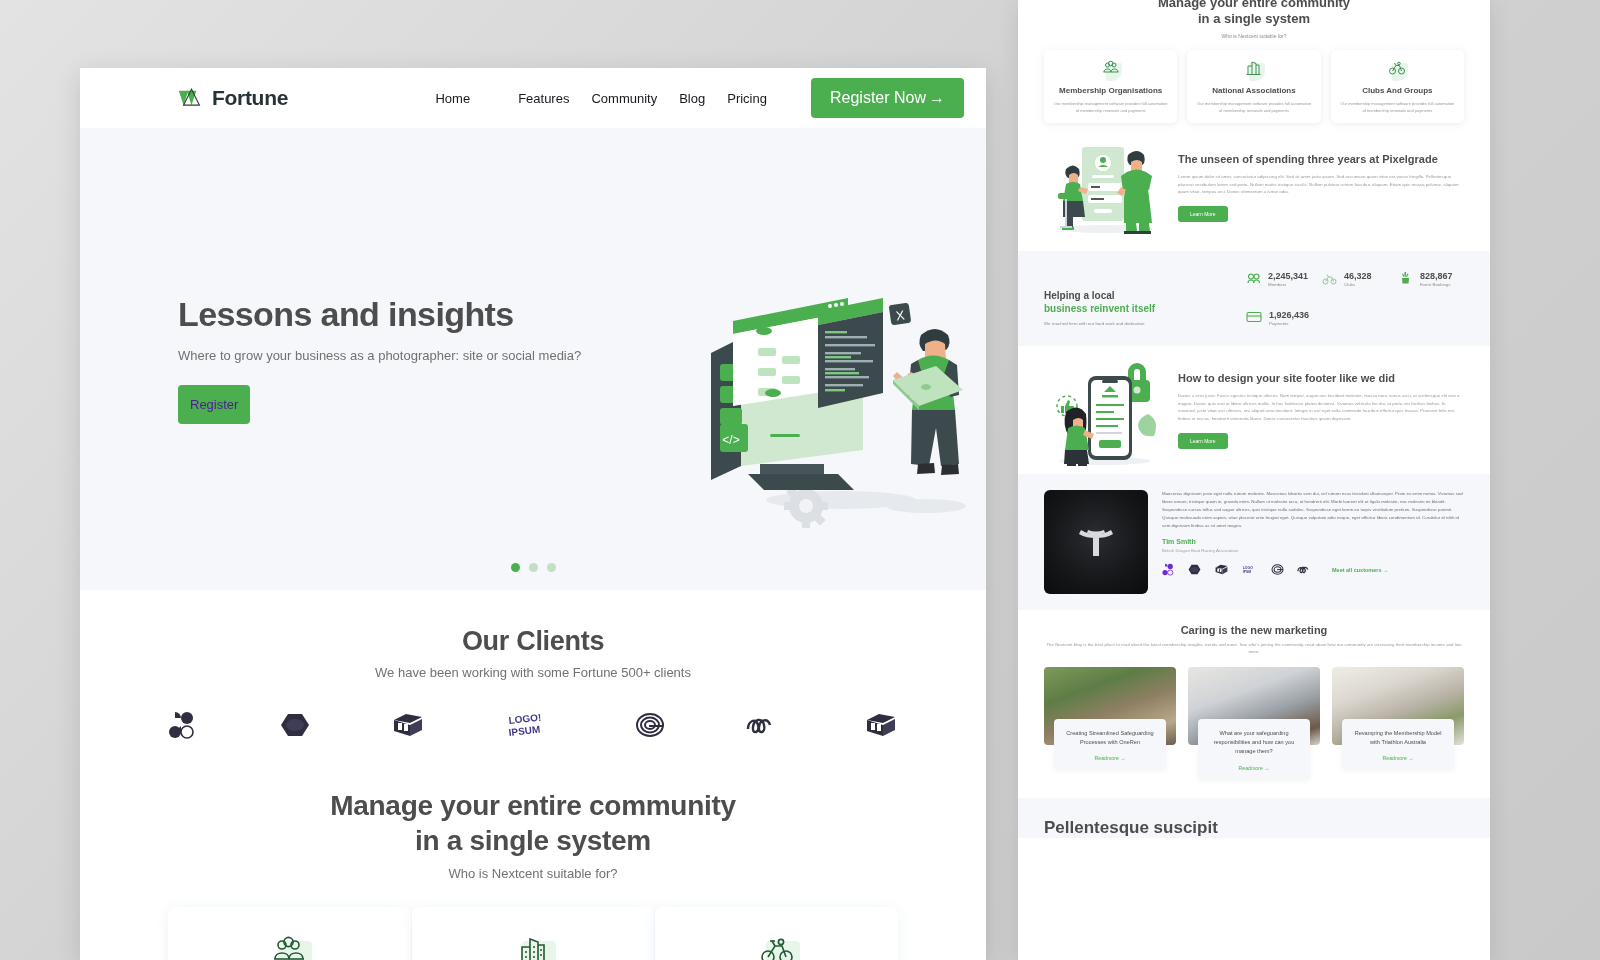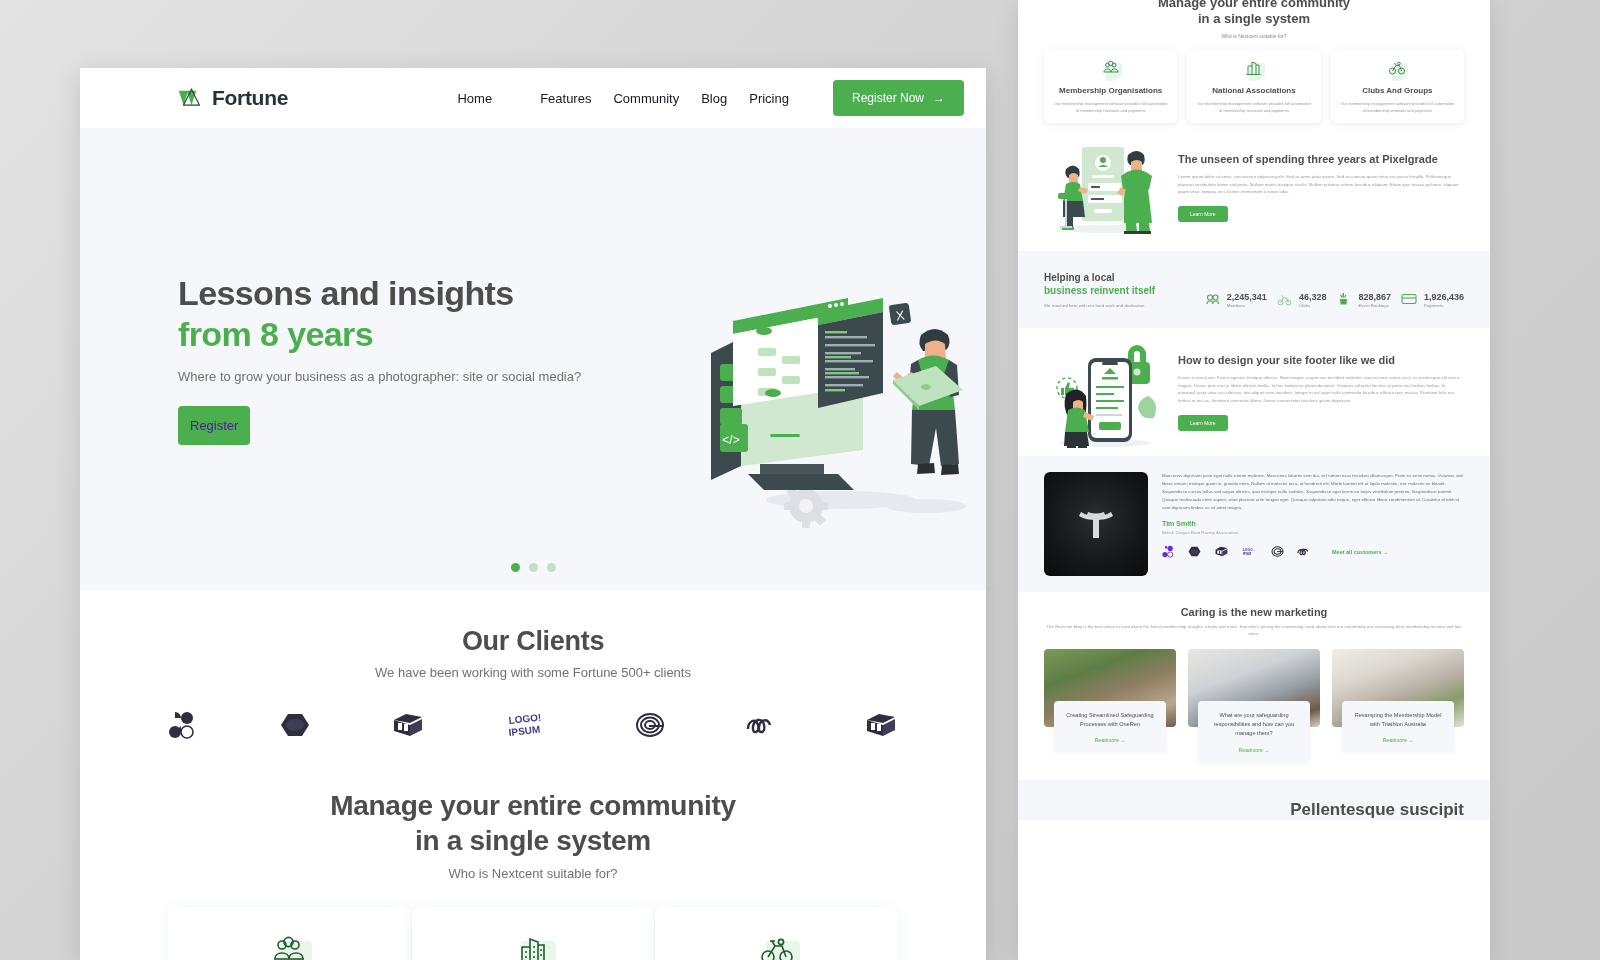--- a/index.html
+++ b/index.html
@@ -36,22 +36,22 @@
   .brand-mark { width: 27px; height: 22px; display:block; }
   .brand-name { font-size: 21px; font-weight: 700; color: #263238; letter-spacing:-.3px; }
   .nav-links { margin-left: auto; display: flex; align-items: center; gap: 22px; }
   .nav-links a {
     font-size: 13px; color: #18191F; text-decoration: none; white-space: nowrap;
   }
   .nav-links a:first-child { margin-right: 26px; }
   .btn-register-now {
     margin-left: 22px;
     background: #4CAF4F; color: #fff; border: 0; border-radius: 4px;
-    font-size: 12px; font-family: inherit;
-    padding: 11px 19px; display: flex; align-items: center; gap: 9px;
+    font-size: 16px; font-family: inherit;
+    padding: 11px 19px; display: flex; align-items: center; gap: 3px;
     cursor: pointer; white-space: nowrap;
   }
 
   
   .hero {
     position: relative; height: 462px; background: #F5F7FA;
     padding: 0 0 0 98px; display: flex; align-items: center;
   }
   .hero-copy { width: 430px; position: relative; z-index: 2; }
   .hero-h1 {
@@ -128,21 +128,21 @@
   .r-learn {
     margin-top: 10px; display: inline-block; background: #4CAF4F; color: #fff;
     border: 0; border-radius: 3px; padding: 5px 12px; font-size: 5px; font-family: inherit; cursor: pointer;
   }
 
   .r-stats { background: #F5F7FA; padding: 20px 26px; display: flex; align-items: flex-end; }
   .r-stats-left { width: 180px; }
   .r-stats-h { font-size: 10px; font-weight: 700; color: #4D4D4D; line-height:1.35; }
   .r-stats-h .g { color: #4CAF4F; display:block; }
   .r-stats-p { margin-top: 5px; font-size: 4.4px; color: #8b8b8b; }
-  .r-stats-grid { flex: 1; display: grid; grid-template-columns: 1fr 1fr 1fr 1fr; gap: 23px 10px; padding-left: 22px; }
+  .r-stats-grid { flex: 1; display: grid; grid-template-columns: 1fr 1fr 1fr; gap: 23px 10px; padding-left: 22px; }
   .r-stat { display: flex; align-items: center; gap: 7px; }
   .r-stat .num { font-size: 9px; font-weight: 700; color: #4D4D4D; }
   .r-stat .lbl { font-size: 4.4px; color: #8b8b8b; margin-top:1px; }
 
   .r-testi { background: #F5F7FA; padding: 16px 26px; display: flex; gap: 14px; align-items: flex-start; }
   .r-testi-img {
     width: 104px; height: 104px; flex: none; border-radius: 6px;
     background: radial-gradient(circle at 50% 45%, #2a2d31 0%, #141618 60%, #0b0c0d 100%);
     display:flex; align-items:center; justify-content:center;
   }
@@ -159,21 +159,21 @@
   .r-posts { margin-top: 12px; display: flex; gap: 12px; }
   .r-post { flex: 1; position: relative; }
   .r-post-img { height: 78px; border-radius: 4px; background-size: cover; }
   .r-post-cap {
     position: relative; margin: -26px 10px 0; background: #F5F7FA;
     border-radius: 4px; padding: 10px 7px 9px; text-align: center;
     box-shadow: 0 1px 6px rgba(0,0,0,.05);
   }
   .r-post-t { font-size: 5.6px; color: #4D4D4D; line-height: 1.65; }
   .r-readmore { margin-top: 8px; font-size: 5.2px; color: #4CAF4F; text-decoration: none; display:inline-block;}
-  .r-bottom { background: #F5F7FA; padding: 20px 26px 0; text-align: right; }
+  .r-bottom { background: #F5F7FA; padding: 20px 26px 0; text-align: left; }
   .r-bottom-h { font-size: 17px; font-weight: 700; color: #4D4D4D; }
 </style>
 </head>
 <body>
 
 <div id="stage">
   <div class="backdrop"></div>
 
   <div class="page-left">
 
@@ -198,21 +198,20 @@
           <span>Register Now</span>
           <span>→</span>
         </button>
       </nav>
     </div>
 
     <div class="hero">
       <div class="hero-copy">
         <h1 class="hero-h1">
           <span>Lessons and insights</span>
-          <span class="accent">from 8 years</span>
         </h1>
         <p class="hero-sub">Where to grow your business as a photographer: site or social media?</p>
         <button class="btn-register">Register</button>
       </div>
 
       <div class="hero-art">
         <svg viewBox="0 0 300 300" width="300" height="300">
           <ellipse cx="163" cy="262" rx="75" ry="9" fill="#e6e9ee"></ellipse>
           <ellipse cx="248" cy="268" rx="40" ry="7" fill="#e6e9ee"></ellipse>
 

